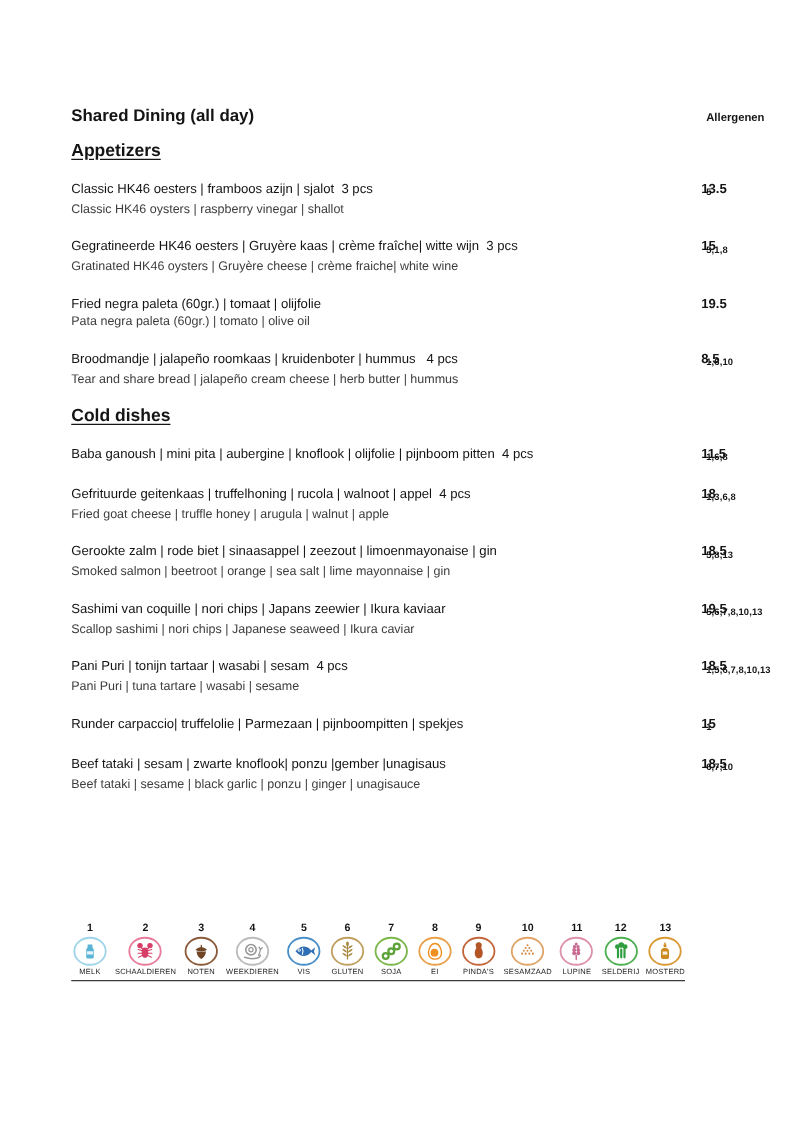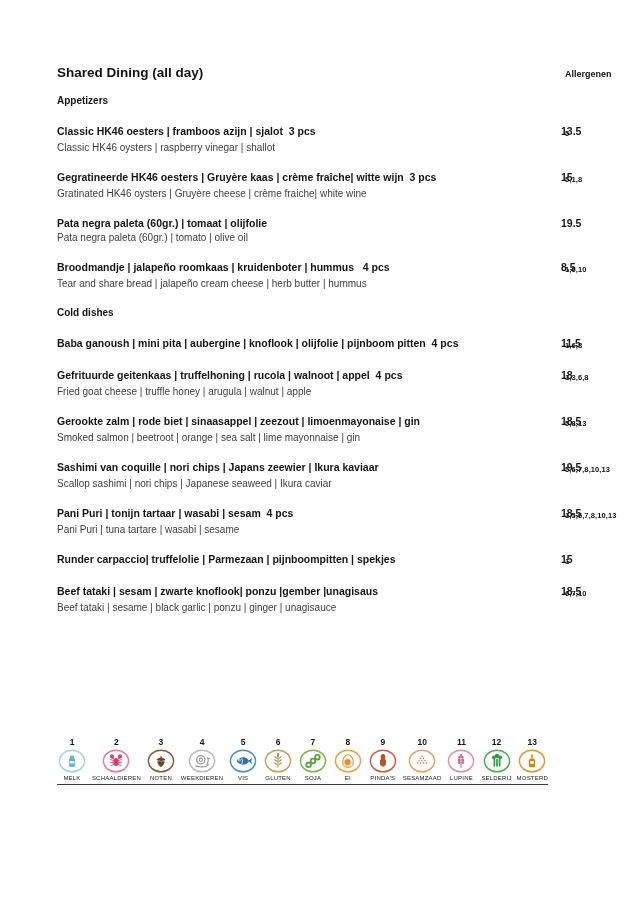--- a/index.html
+++ b/index.html
@@ -1,25 +1,25 @@
 <!DOCTYPE html>
 <html><head>
 <meta charset="utf-8">
 <style>
   html,body{margin:0;padding:0;background:#fff;}
   .page{position:relative;width:640px;height:905px;background:#fff;overflow:hidden;
         font-family:"Liberation Sans",sans-serif;color:#141414;}
-  .content{padding:64px 25px 0 57px;}
+  .content{padding:84px 25px 0 57px;}
   .header-row{display:grid;grid-template-columns:468px 40px 1fr;align-items:baseline;margin-bottom:13px;}
   .page-title{font-size:13.5px;font-weight:bold;line-height:17px;}
   .allergen-col-header{grid-column:3;font-size:9px;font-weight:bold;}
-  .section-heading{font-size:10px;font-weight:bold;
+  .section-heading{font-size:14px;font-weight:bold;text-decoration:underline;
                    text-underline-offset:2px;line-height:13px;margin:0 0 17px 0;}
   .menu-item{display:grid;grid-template-columns:468px 40px 1fr;margin-bottom:15px;}
-  .nl{grid-column:1;font-size:10.5px;font-weight:bold;line-height:15px;white-space:pre;}
+  .nl{grid-column:1;font-size:10.5px;font-weight:normal;line-height:15px;white-space:pre;}
   .price{grid-column:2;font-size:10.5px;font-weight:bold;line-height:15px;margin-left:36px;}
   .alg{grid-column:3;font-size:7.5px;font-weight:600;line-height:15px;padding-top:2px;letter-spacing:.1px;}
   .en{grid-column:1;font-size:10px;color:#3d3d3d;line-height:14px;white-space:pre;}
   .legend{position:absolute;left:57px;top:737px;width:491px;display:flex;
           justify-content:space-between;align-items:flex-end;
           border-bottom:1.5px solid #3a3a3a;padding-bottom:3px;}
   .legend-item{display:flex;flex-direction:column;align-items:center;gap:1px;}
   .alg-num{font-size:8.5px;font-weight:bold;line-height:10px;}
   .alg-icon{width:30px;height:26px;display:block;}
   .alg-label{font-size:6px;letter-spacing:.2px;color:#222;white-space:nowrap;}
@@ -45,21 +45,21 @@
   </div>
 
   <div class="menu-item">
     <div class="nl">Gegratineerde HK46 oesters | Gruyère kaas | crème fraîche| witte wijn  3 pcs</div>
     <div class="price">15</div>
     <div class="alg">5,1,8</div>
     <div class="en">Gratinated HK46 oysters | Gruyère cheese | crème fraiche| white wine</div>
   </div>
 
   <div class="menu-item">
-    <div class="nl">Pata negra paleta (60gr.) | tomaat | olijfolie</div>
+    <div class="nl">Fried negra paleta (60gr.) | tomaat | olijfolie</div>
     <div class="price">19.5</div>
     <div class="alg"></div>
     <div class="en">Pata negra paleta (60gr.) | tomato | olive oil</div>
   </div>
 
   <div class="menu-item">
     <div class="nl">Broodmandje | jalapeño roomkaas | kruidenboter | hummus   4 pcs</div>
     <div class="price">8.5</div>
     <div class="alg">1,6,10</div>
     <div class="en">Tear and share bread | jalapeño cream cheese | herb butter | hummus</div>

